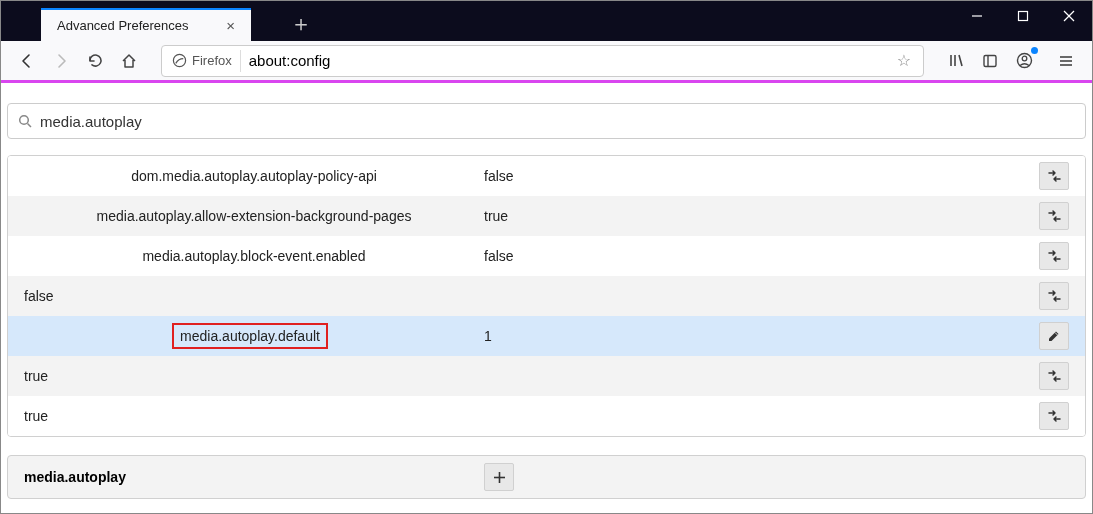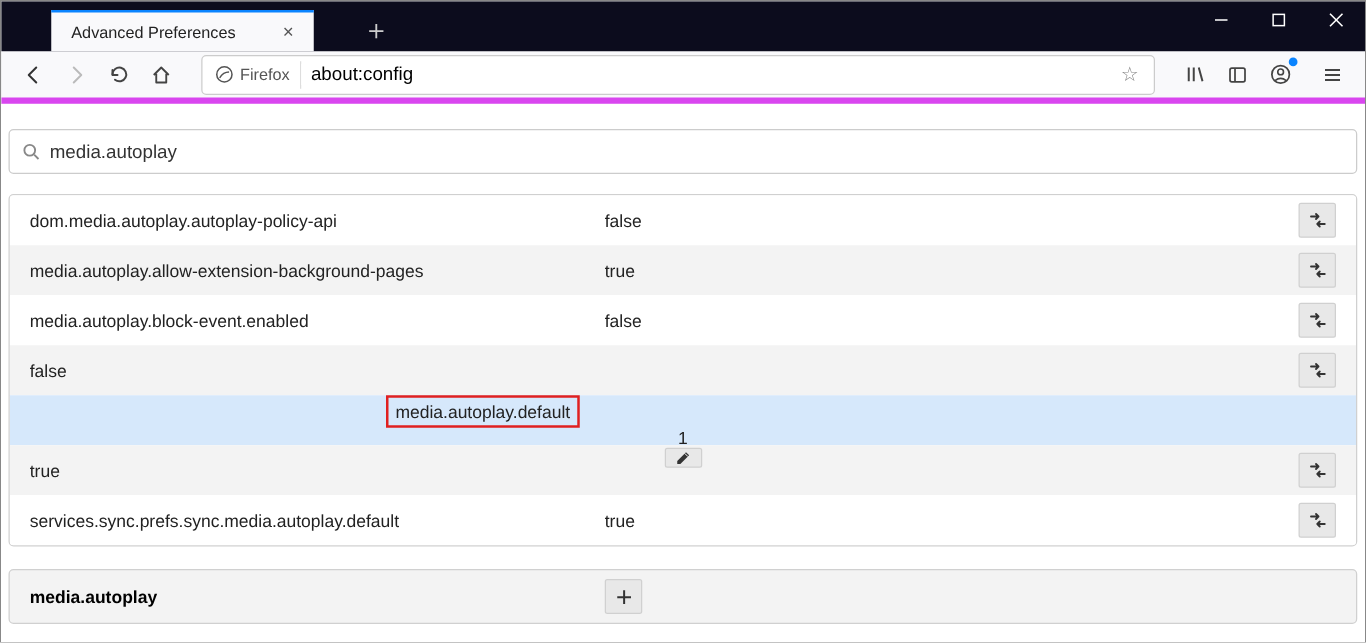--- a/index.html
+++ b/index.html
@@ -4,38 +4,38 @@
 <style>
   * { box-sizing: border-box; margin: 0; padding: 0; }
   body { font-family: "Segoe UI", Arial, sans-serif; font-size: 13px; background: #fff; width: 1093px; height: 514px; overflow: hidden; border: 1px solid #888; }
   .titlebar { height: 40px; background: #0c0c1d; display: flex; align-items: flex-start; position: relative; gap: 28px; }
   .window-controls { position: absolute; right: 0; top: 0; display: flex; }
   .win-btn { width: 46px; height: 30px; display: flex; align-items: center; justify-content: center; color: #fff; font-size: 14px; cursor: pointer; }
   .tab { height: 33px; background: #f9f9fb; border-radius: 0; display: flex; align-items: center; padding: 0 12px 0 16px; margin-left: 40px; margin-top: 7px; min-width: 210px; border-top: 2px solid #0a84ff; position: relative; }
   .tab-title { font-size: 13px; color: #222; flex: 1; }
   .tab-close { color: #555; font-size: 15px; cursor: pointer; padding: 2px 4px; }
   .new-tab { color: #ccc; font-size: 22px; margin-left: 8px; margin-top: 9px; cursor: pointer; width: 28px; height: 28px; display: flex; align-items: center; justify-content: center; }
-  .toolbar { height: 42px; background: #f9f9fb; border-bottom: 5px solid #d946ef; display: flex; align-items: center; padding: 0 10px; gap: 2px; }
+  .toolbar { height: 42px; background: #f9f9fb; border-bottom: 3px solid #d946ef; display: flex; align-items: center; padding: 0 10px; gap: 2px; }
   .tb-btn { width: 32px; height: 32px; display: flex; align-items: center; justify-content: center; border-radius: 4px; cursor: pointer; color: #5a5a5a; }
   .tb-btn.disabled { color: #bbb; cursor: default; }
   .urlbar { flex: 1; display: flex; align-items: center; height: 32px; border: 1px solid #ccc; border-radius: 4px; background: #fff; margin: 0 8px 0 14px; padding: 0 6px; }
   .url-identity { display: flex; align-items: center; gap: 5px; padding: 0 8px 0 4px; border-right: 1px solid #ddd; height: 22px; color: #555; font-size: 13px; }
   .url-text { flex: 1; padding: 0 8px; color: #000000; font-size: 15px; outline: none; border: none; }
   .url-star { color: #888; padding: 0 6px; cursor: pointer; font-size: 16px; }
   .right-icons { display: flex; align-items: center; gap: 2px; margin-left: 6px; }
   .content { padding: 20px 6px; background: #fff; height: calc(100% - 82px); overflow: auto; }
   .search-row { display: flex; align-items: center; border: 1px solid #ccc; border-radius: 4px; height: 36px; padding: 0 10px; background: #fff; }
   .search-icon-s { color: #888; margin-right: 8px; font-size: 14px; }
   .search-input { flex: 1; border: none; outline: none; font-size: 15px; color: #333; }
   .pref-list { margin-top: 16px; border: 1px solid #d0d0d0; border-radius: 4px; overflow: hidden; }
   .pref-row { display: flex; align-items: center; height: 40px; padding: 0 16px; font-size: 14px; color: #222; }
   .pref-row:nth-child(even) { background: #f3f3f3; }
   .pref-row:nth-child(odd) { background: #fff; }
-  .pref-row.selected { background: #d6e8fb !important; flex-direction: column; }
-  .pref-name { width: 460px; }
+  .pref-row.selected { background: #d6e8fb !important; }
+  .pref-name { width: 460px; text-align: center; }
   .pref-value { flex: 1; }
   .pref-action { width: 30px; height: 28px; background: #e8e8e8; border: 1px solid #d0d0d0; border-radius: 2px; display: flex; align-items: center; justify-content: center; cursor: pointer; color: #333; }
   .highlight-box { border: 2px solid #e02020; padding: 3px 6px; margin-left: -8px; display: inline-block; }
   .add-row { margin-top: 18px; border: 1px solid #d0d0d0; border-radius: 4px; display: flex; align-items: center; height: 44px; padding: 0 16px; background: #f3f3f3; }
   .add-name { width: 460px; font-weight: 600; font-size: 14px; }
   .radio-group { display: flex; gap: 18px; flex: 1; font-size: 14px; }
   .radio-opt { display: flex; align-items: center; gap: 4px; cursor: pointer; }
   .radio-circle { width: 14px; height: 14px; border: 1.5px solid #555; border-radius: 50%; display: inline-flex; align-items: center; justify-content: center; }
   .radio-circle.checked::after { content: ""; width: 7px; height: 7px; background: #333; border-radius: 50%; }
   svg { display: block; }
@@ -201,21 +201,20 @@
       <div class="pref-row">
         <div class="pref-value">true</div>
         <div class="pref-action">
           <svg width="17" height="14" viewBox="0 0 17 14">
             <path d="M3 4 L9 4 L7 2 M9 4 L7 6" fill="none" stroke="#333" stroke-width="1.5" stroke-linecap="round" stroke-linejoin="round"></path>
             <path d="M14 10 L8 10 L10 8 M8 10 L10 12" fill="none" stroke="#333" stroke-width="1.5" stroke-linecap="round" stroke-linejoin="round"></path>
           </svg>
         </div>
       </div>
       <div class="pref-row">
-        <div class="pref-name">services.sync.prefs.sync.media.autoplay.default</div>
         <div class="pref-value">true</div>
         <div class="pref-action">
           <svg width="17" height="14" viewBox="0 0 17 14">
             <path d="M3 4 L9 4 L7 2 M9 4 L7 6" fill="none" stroke="#333" stroke-width="1.5" stroke-linecap="round" stroke-linejoin="round"></path>
             <path d="M14 10 L8 10 L10 8 M8 10 L10 12" fill="none" stroke="#333" stroke-width="1.5" stroke-linecap="round" stroke-linejoin="round"></path>
           </svg>
         </div>
       </div>
     </div>
 

